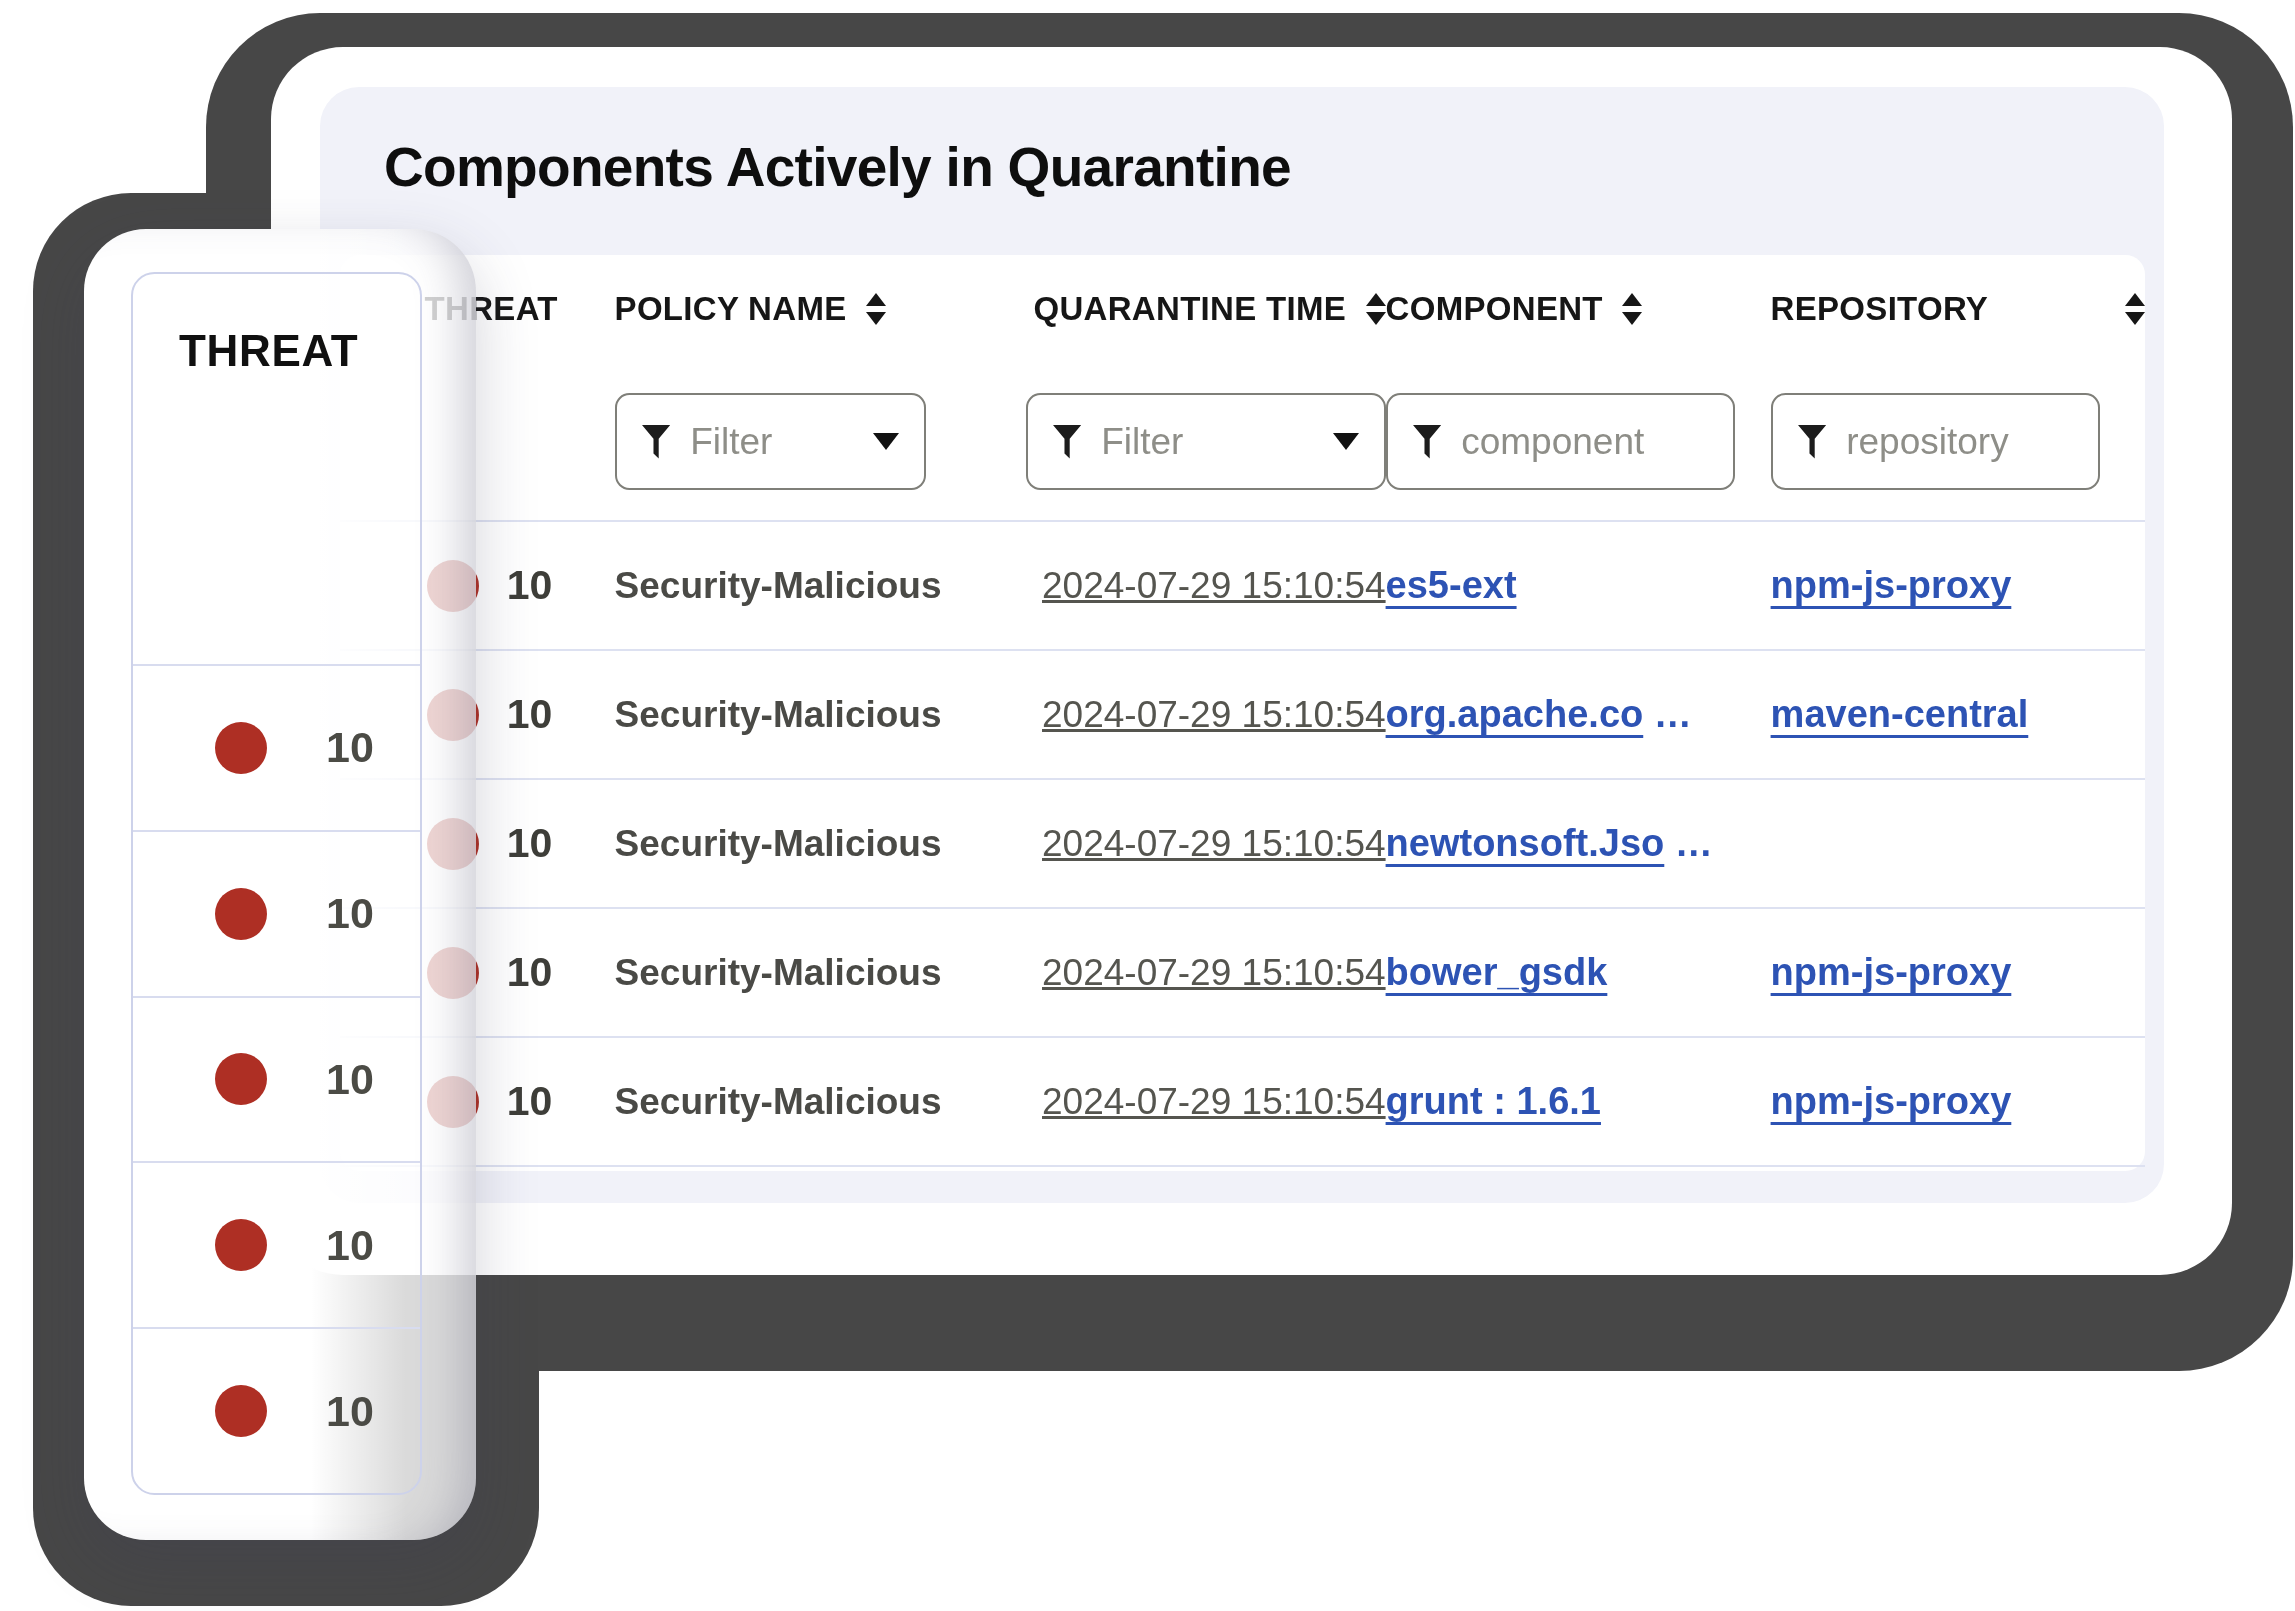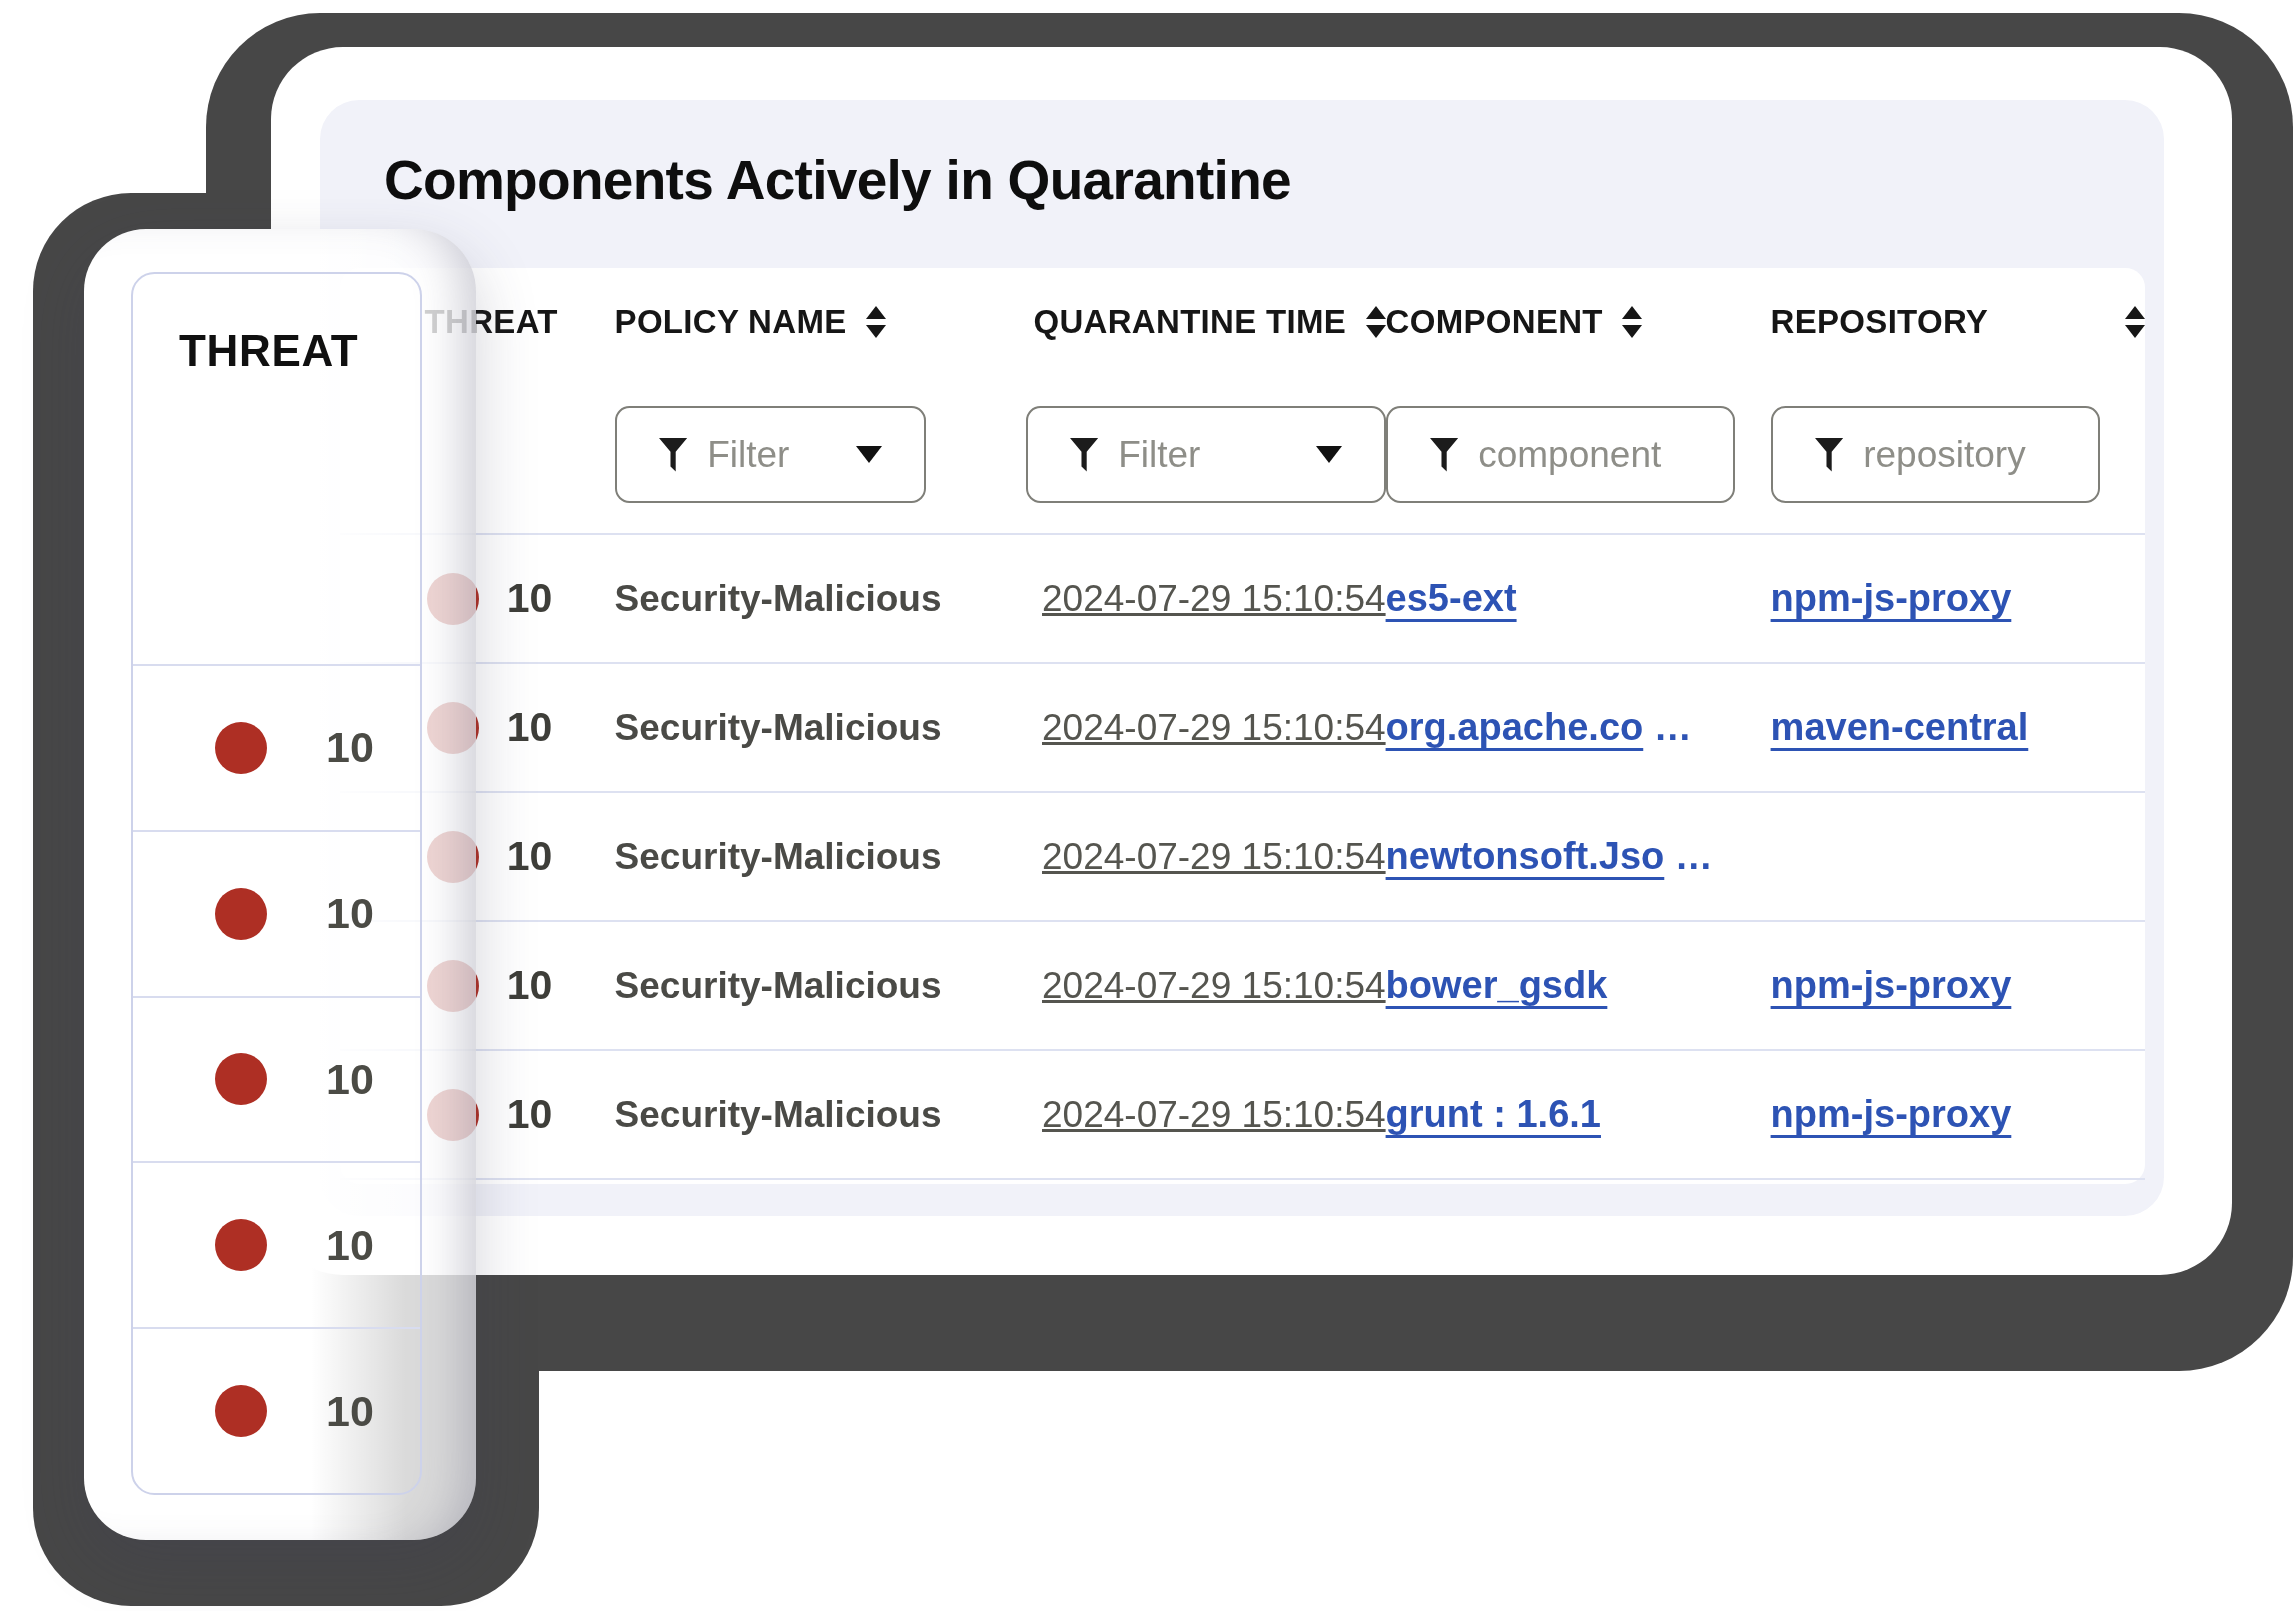--- a/index.html
+++ b/index.html
@@ -18,21 +18,21 @@
     position:absolute;left:206px;top:13px;width:2087px;height:1358px;
     background:#474747;border-radius:114px;z-index:2;
   }
 
   
   .main-card{
     position:absolute;left:271px;top:47px;width:1961px;height:1228px;
     background:#ffffff;border-radius:72px;z-index:3;
   }
   .panel{
-    position:absolute;left:49px;top:53px;width:1844px;height:1116px;
+    position:absolute;left:49px;top:40px;width:1844px;height:1116px;
     background:#f1f2f9;border-radius:39px;
   }
   .panel-title{
     position:absolute;left:64px;top:46px;
     font-size:55px;line-height:1.25;font-weight:700;color:#0e0e0e;
     letter-spacing:-0.7px;
   }
   .table-area{
     position:absolute;left:19.6px;top:168px;width:1805px;height:916px;
     background:#ffffff;border-radius:19.6px;
@@ -52,21 +52,21 @@
 
   .hcell{font-size:33px;font-weight:700;color:#161616;letter-spacing:0.3px;white-space:nowrap;}
   .sort{display:inline-flex;flex-direction:column;gap:5.9px;margin-left:19.6px;cursor:pointer;}
   .sort .up{width:0;height:0;border-left:10.5px solid transparent;border-right:10.5px solid transparent;border-bottom:13.7px solid #161616;}
   .sort .dn{width:0;height:0;border-left:10.5px solid transparent;border-right:10.5px solid transparent;border-top:13.7px solid #161616;}
 
   
   .filter-box{
     display:flex;align-items:center;height:97px;box-sizing:border-box;
     border:2px solid #7f7f79;border-radius:14.4px;background:#ffffff;
-    padding:0 42px;cursor:pointer;
+    padding:0 25px;cursor:pointer;
   }
   .fcell.c-policy .filter-box{width:311px;}
   .fcell.c-time   .filter-box{width:360px;}
   .fcell.c-comp   .filter-box{width:349px;}
   .fcell.c-repo   .filter-box{width:329px;}
   .funnel{
     width:29px;height:34px;background:#1c1c1c;flex:0 0 auto;margin-right:19.6px;
     clip-path:polygon(0% 0%,100% 0%,59% 42%,59% 100%,41% 85%,41% 42%);
   }
   .flabel{font-size:37px;color:#8e8e88;}

